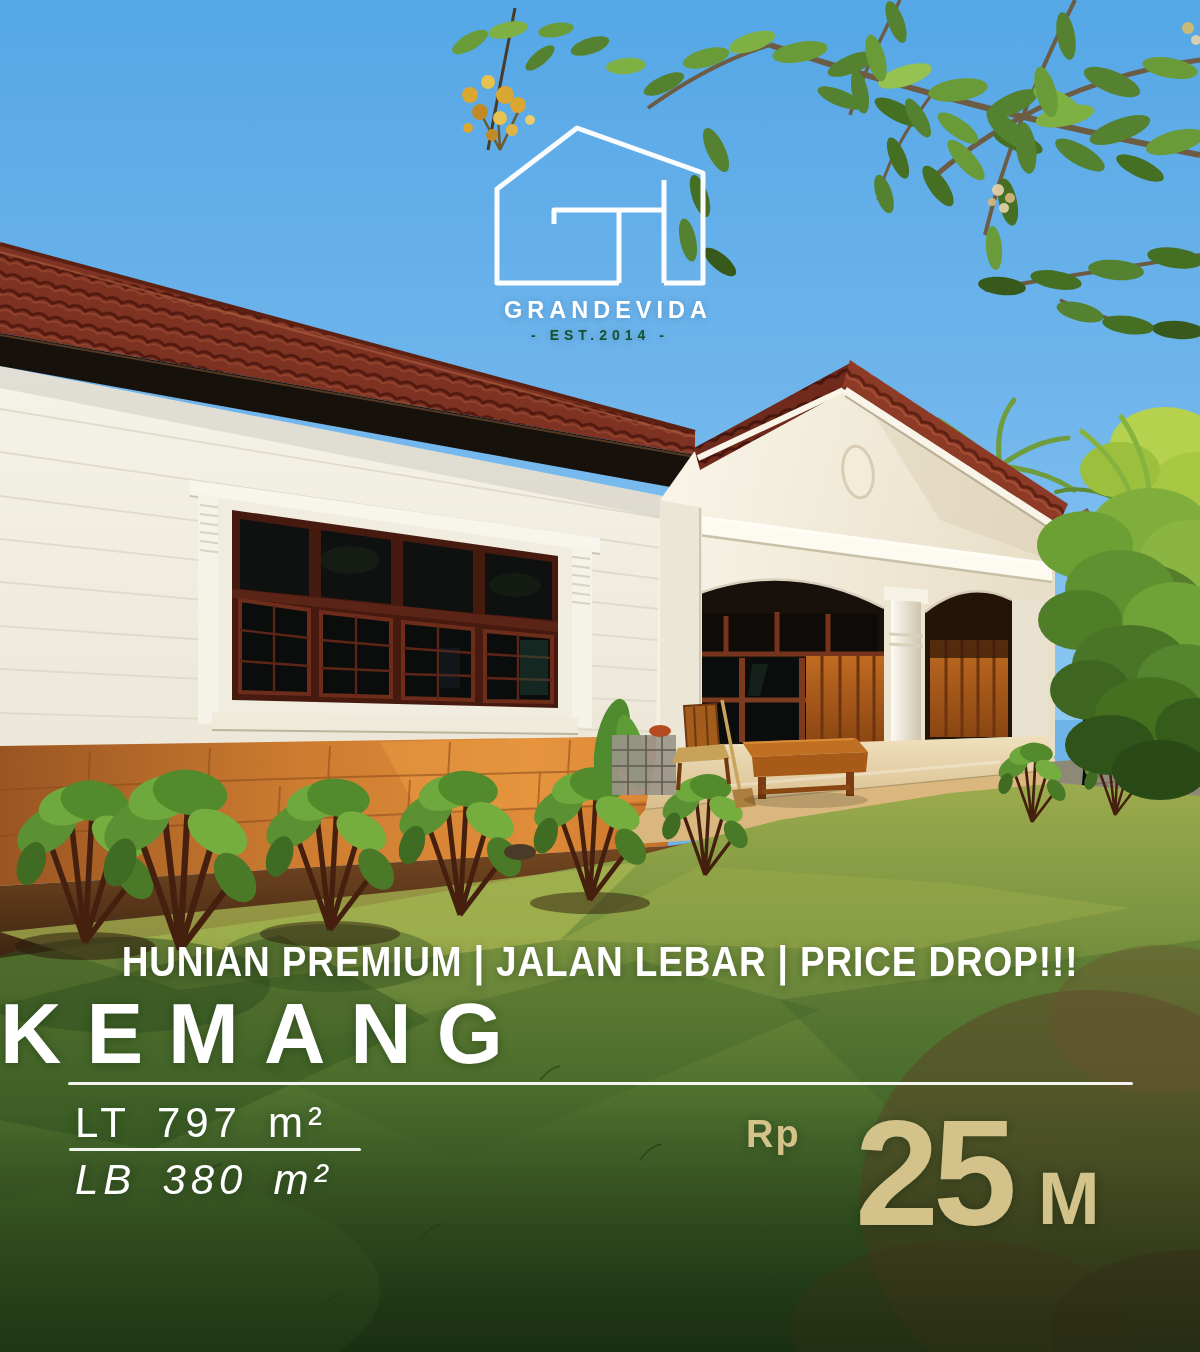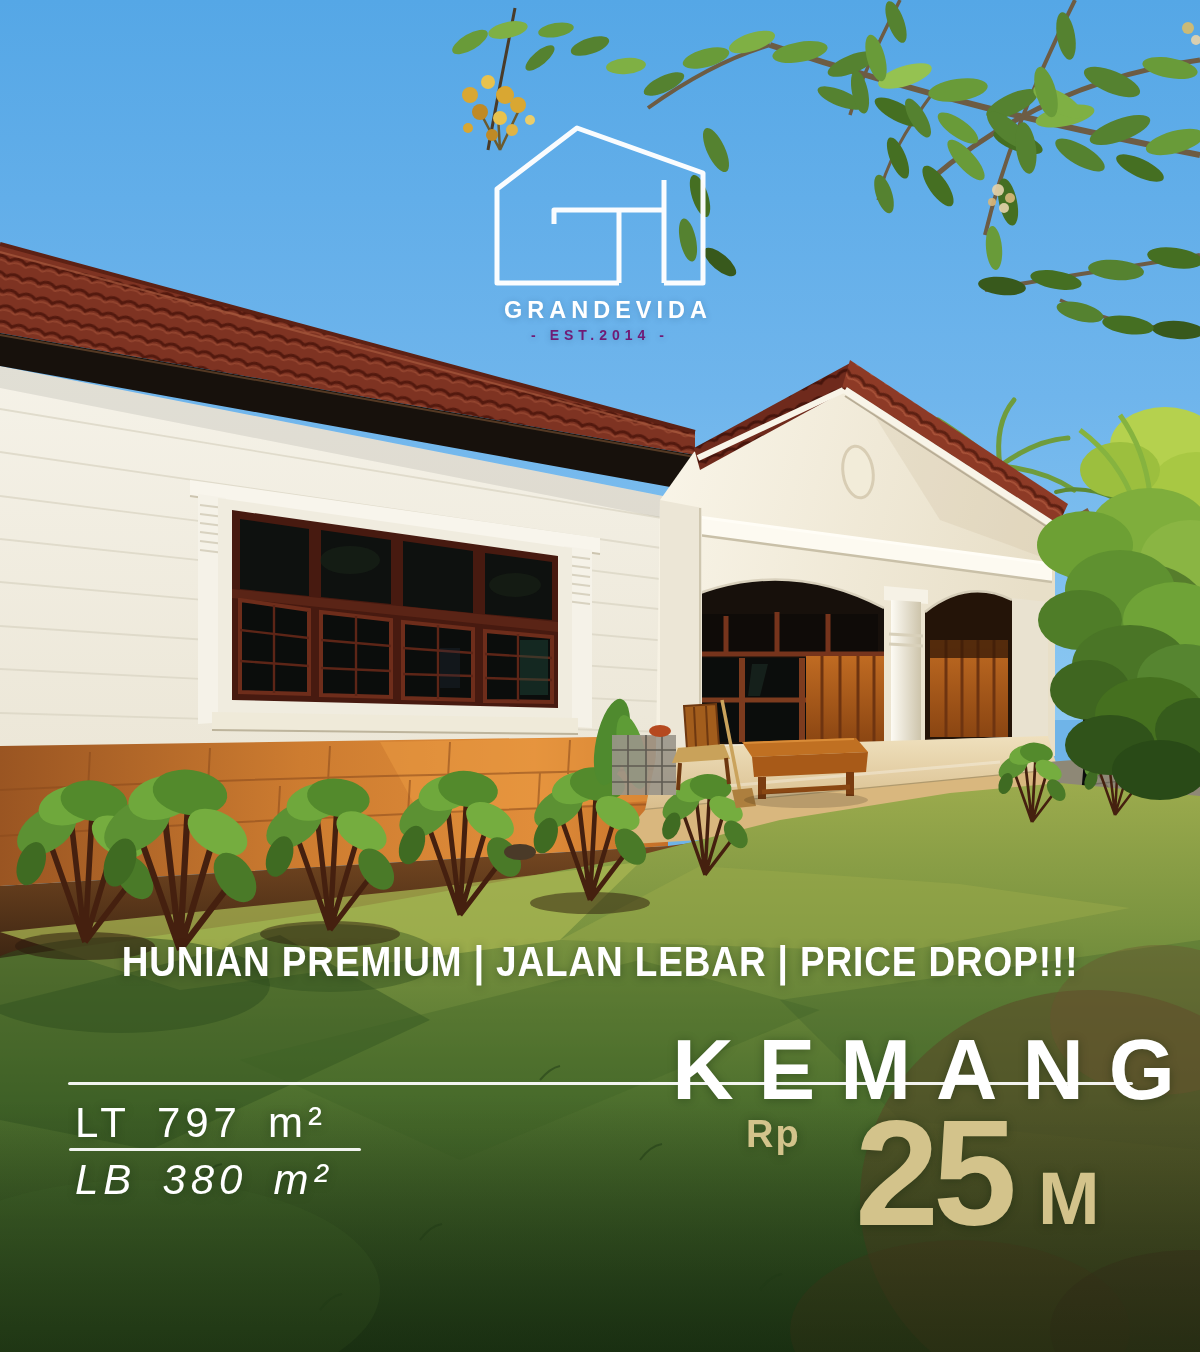--- a/index.html
+++ b/index.html
@@ -10,33 +10,33 @@
   .scene{position:absolute;left:0;top:0;width:1200px;height:1352px;}
   .abs{position:absolute;}
   .shadowed{text-shadow:0 1px 10px rgba(10,30,10,.35);}
   .brand-name{
     top:297px;left:16px;right:0;text-align:center;
     font-size:23.5px;font-weight:700;letter-spacing:5px;color:#fff;
     text-shadow:0 1px 6px rgba(20,60,100,.25);
   }
   .brand-est{
     top:327px;left:0;right:0;text-align:center;
-    font-size:14px;font-weight:700;letter-spacing:5px;color:#701a75;
+    font-size:14px;font-weight:700;letter-spacing:5px;color:#14532d;
     text-shadow:0 1px 6px rgba(20,60,100,.25);
   }
   
   .tagline{
     top:938px;left:0;right:0;text-align:center;
     font-size:42px;font-weight:700;letter-spacing:1px;color:#fff;
     transform:scaleX(.88);transform-origin:center;white-space:nowrap;
   }
   .location{
-    top:985px;left:0;right:0;text-align:right;
-    font-size:85px;font-weight:700;letter-spacing:25px;padding-left:25px;
-    color:#fff;white-space:nowrap;margin-top:36px;
+    top:985px;left:0;right:0;text-align:left;
+    font-size:85px;font-weight:700;letter-spacing:25px;
+    color:#fff;white-space:nowrap;
   }
   .hline{background:rgba(255,255,255,.93);height:3px;border-radius:2px;}
   .line-long{top:1082px;left:68px;width:1065px;}
   .line-short{top:1148px;left:69px;width:292px;}
   .area-row{
     left:75px;color:#fff;font-size:42px;font-weight:400;letter-spacing:5px;
     white-space:nowrap;
   }
   .area-row .gap{display:inline-block;width:26px;}
   .row-lt{top:1099px;}

